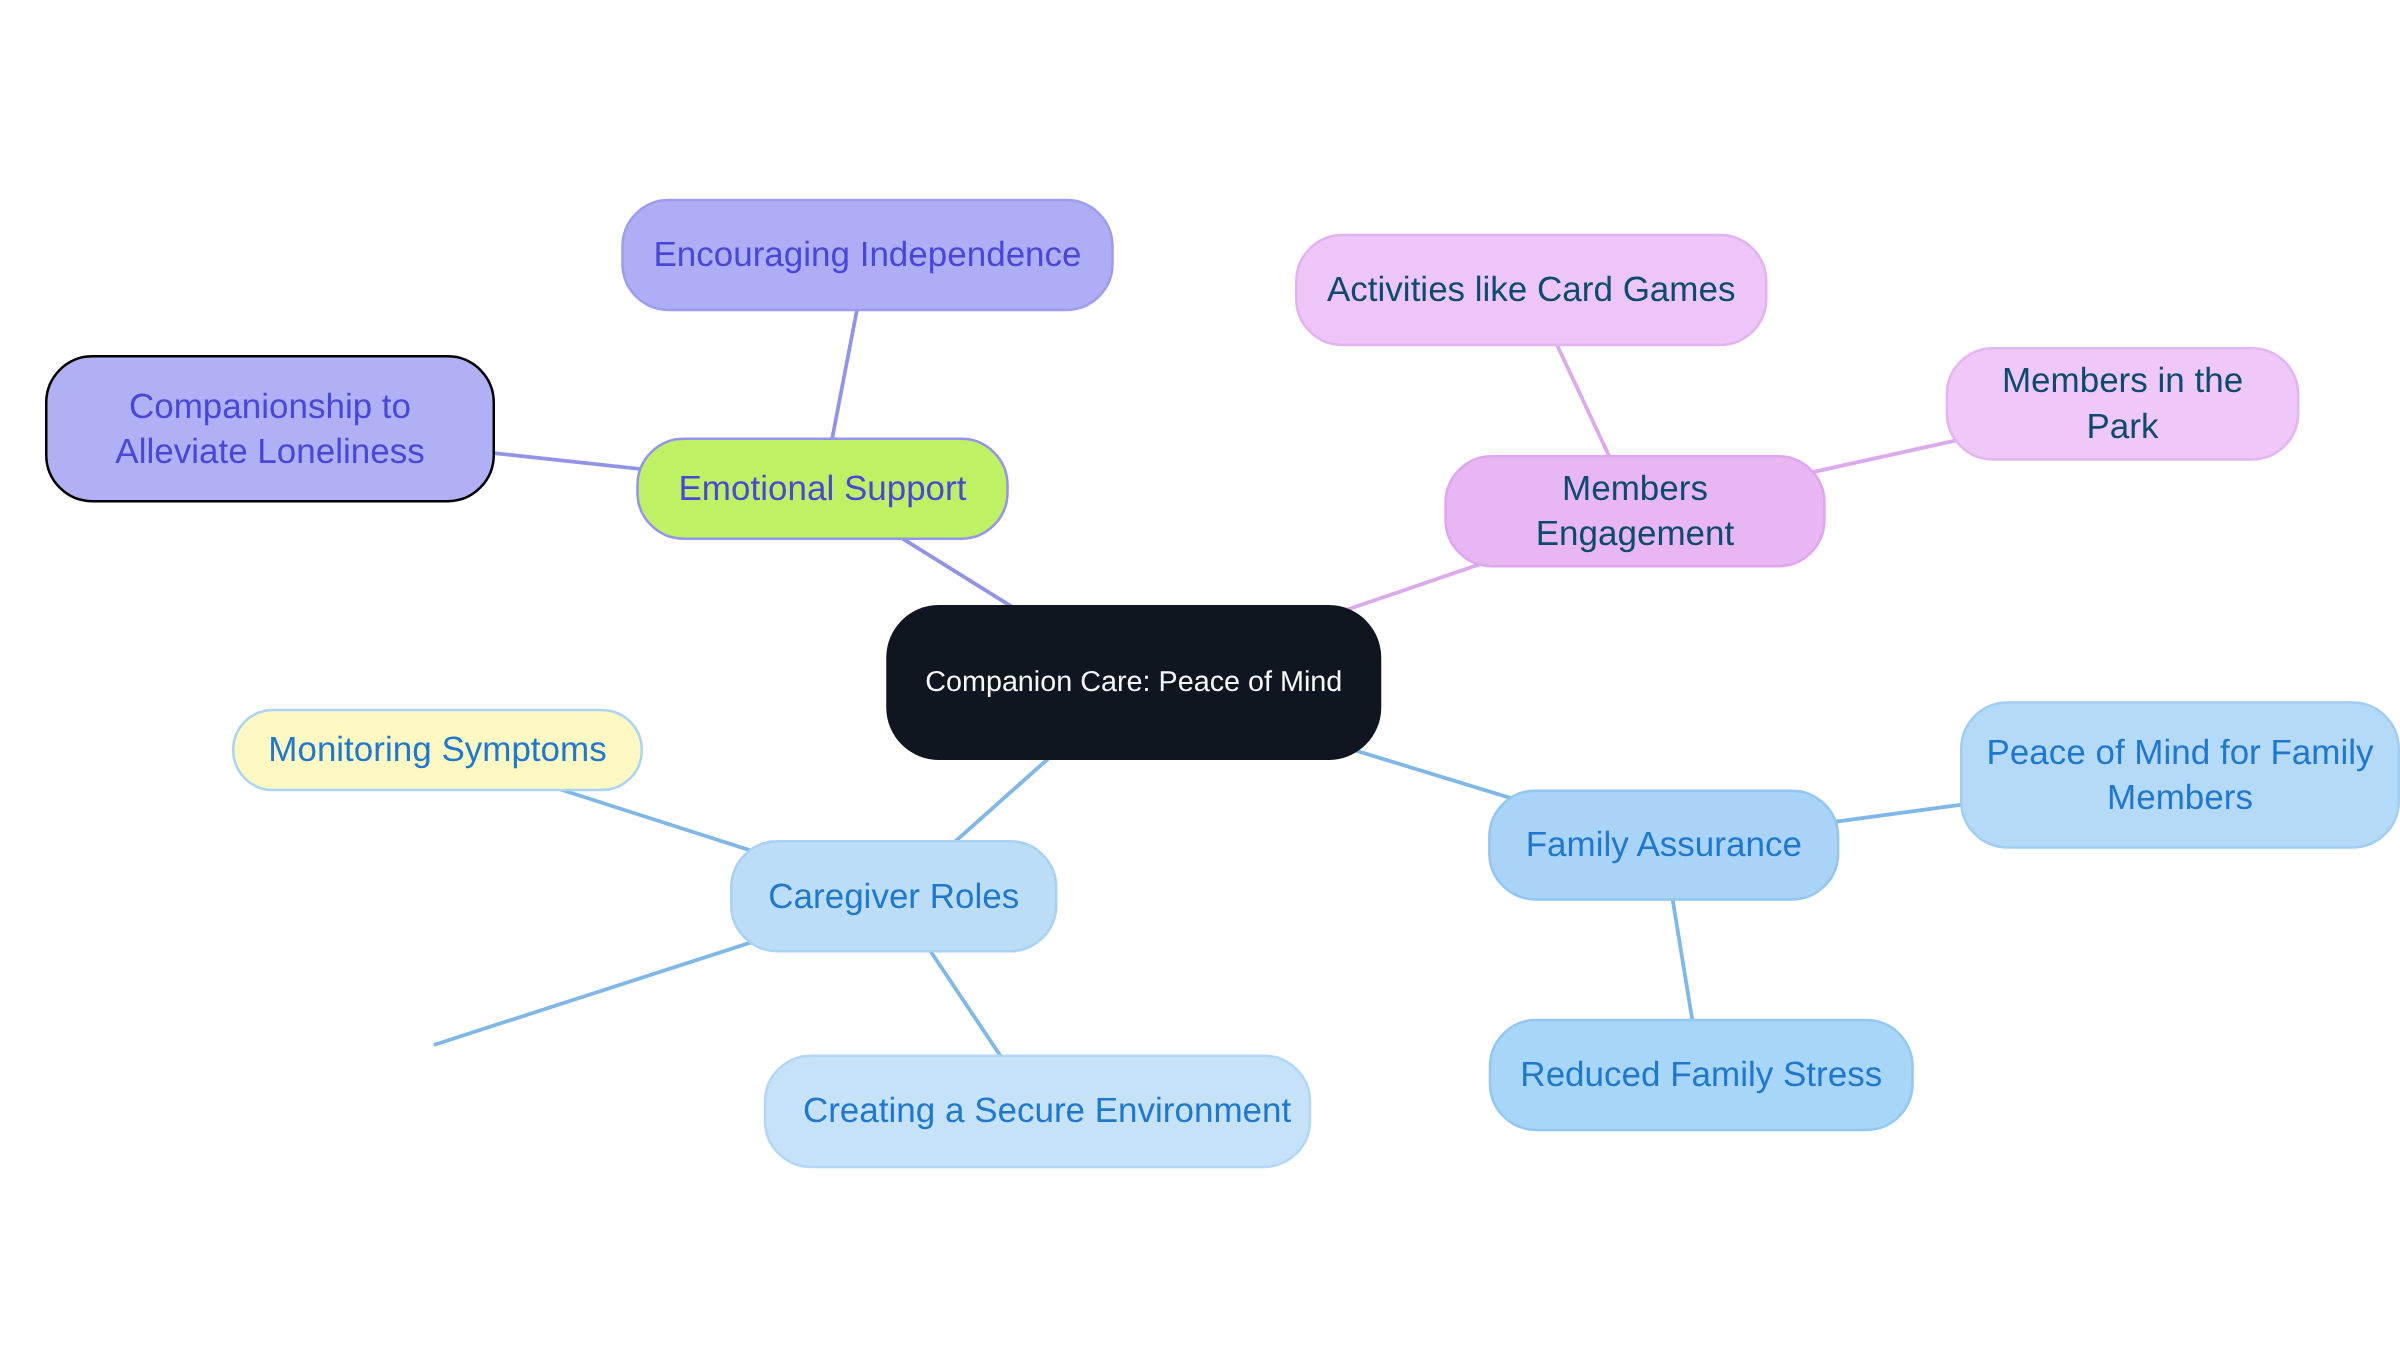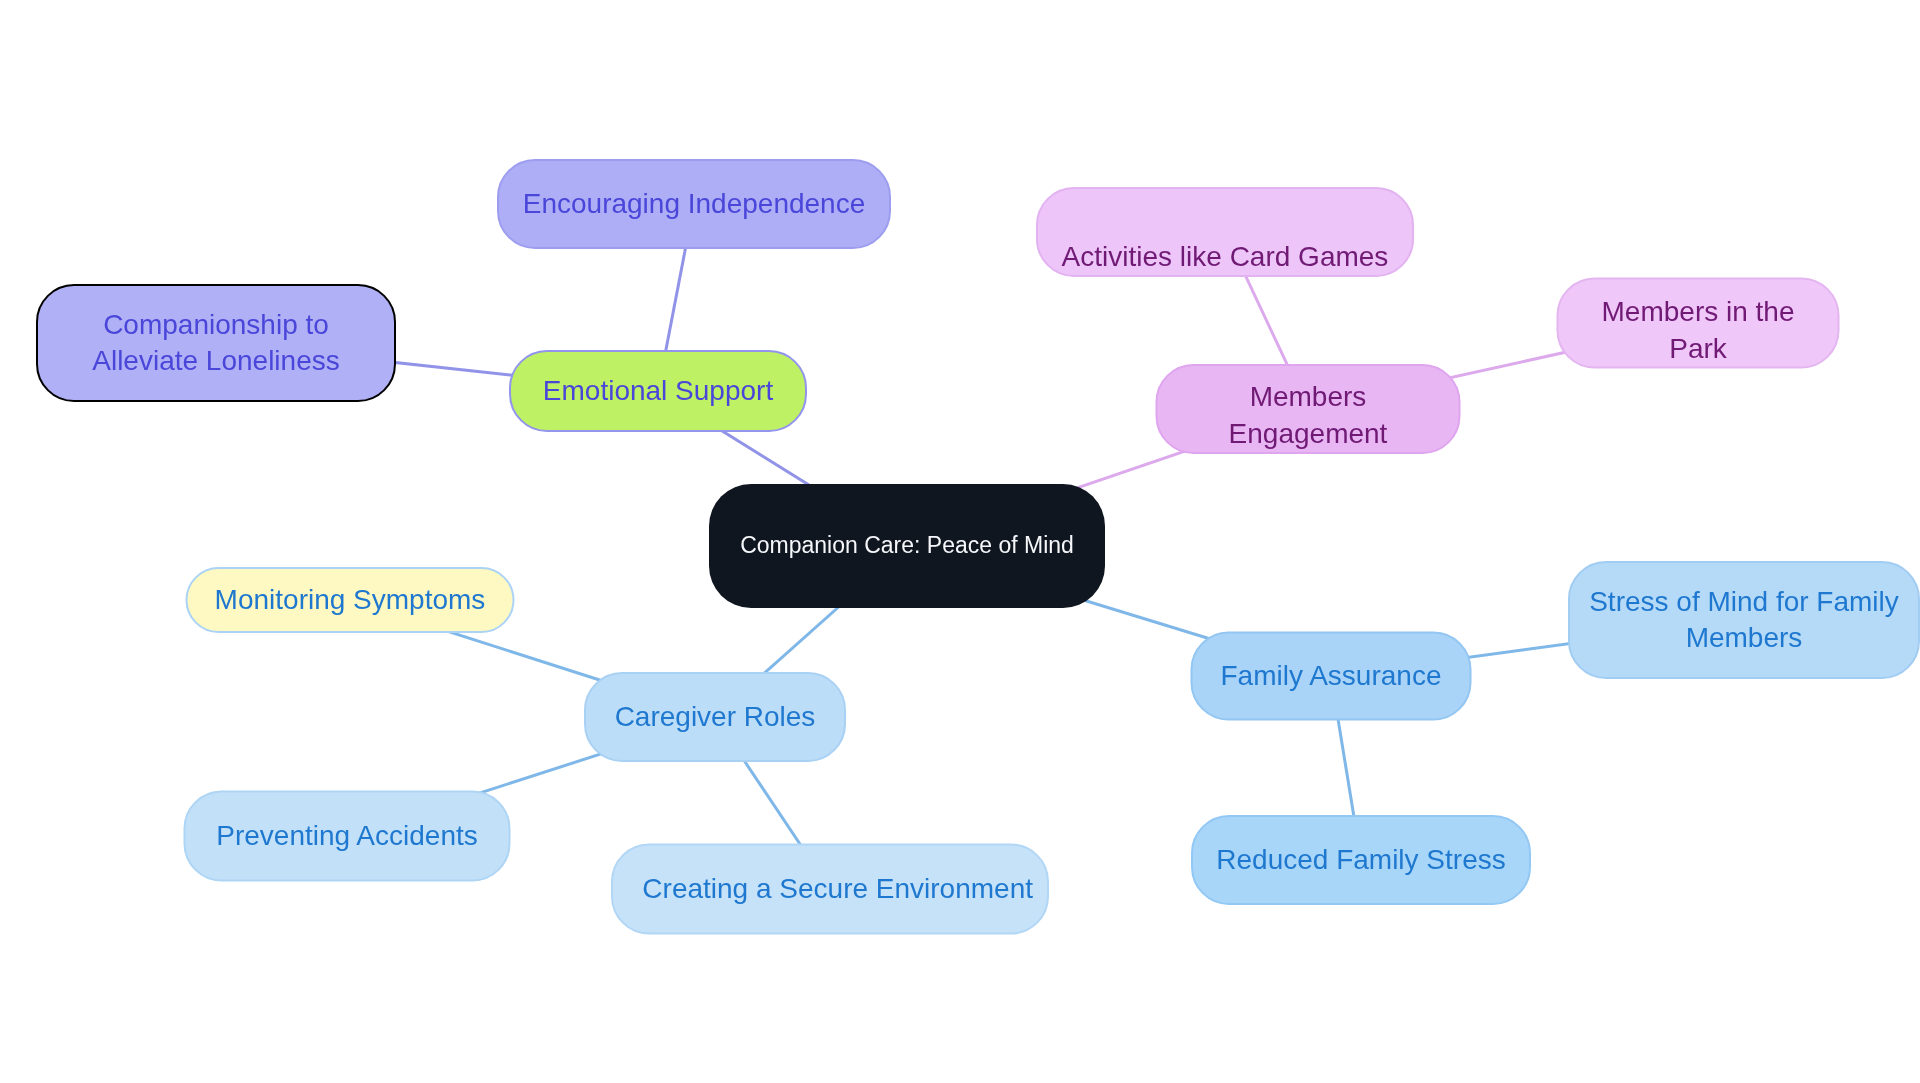--- a/index.html
+++ b/index.html
@@ -39,21 +39,21 @@
     cursor: default;
   }
 
   .n-central      { left: 907px;  top: 546px; width: 396px; height: 124px; background: #10161f; color: #f5f7fa; font-size: 23px; border-radius: 42px; }
 
   .purple { color: #4a46d9; }
   .n-emotional    { left: 658px;  top: 391px; width: 298px; height: 82px;  background: #bef264; border: 2px solid #9394ec; }
   .n-encouraging  { left: 694px;  top: 204px; width: 394px; height: 90px;  background: #aeaef6; border: 2px solid #9d9df0; }
   .n-companionship{ left: 216px;  top: 343px; width: 360px; height: 118px; background: #b0b0f6; border: 2px solid #000000; }
 
-  .pink { color: #701a75; align-items: flex-end; }
+  .pink { color: #0c4a6e; }
   .n-social       { left: 1308px; top: 409px; width: 305px; height: 90px;  background: #e8b6f3; border: 2px solid #dfa5ee; }
   .n-activities   { left: 1225px; top: 232px; width: 378px; height: 90px;  background: #edc5f8; border: 2px solid #e2b2f1; }
   .n-strolls      { left: 1698px; top: 323px; width: 283px; height: 91px;  background: #efc7f8; border: 2px solid #e4b6f1; }
 
   .blue { color: #1f78cf; }
   .n-family       { left: 1331px; top: 676px; width: 281px; height: 89px;  background: #a9d4f7; border: 2px solid #94c6f2; }
   .n-peace        { left: 1744px; top: 620px; width: 352px; height: 118px; background: #b5daf8; border: 2px solid #a1cdf3; }
   .n-reduced      { left: 1361px; top: 860px; width: 340px; height: 90px;  background: #a8d6f9; border: 2px solid #93c8f4; }
   .n-caregiver    { left: 715px;  top: 717px; width: 262px; height: 90px;  background: #bcddf8; border: 2px solid #a9d1f4; }
   .n-monitoring   { left: 350px;  top: 600px; width: 329px; height: 66px;  background: #fef9c3; border: 2px solid #abd3f5; text-align: right; }
@@ -106,32 +106,29 @@
     <span>Activities like Card Games</span>
   </div>
   <div class="node pink n-strolls">
     <span>Members in the Park</span>
   </div>
 
   <div class="node blue n-family">
     <span>Family Assurance</span>
   </div>
   <div class="node blue n-peace">
-    <span>Stress of Mind for Family Members</span>
+    <span>Peace of Mind for Family Members</span>
   </div>
   <div class="node blue n-reduced">
     <span>Reduced Family Stress</span>
   </div>
 
   <div class="node blue n-caregiver">
     <span>Caregiver Roles</span>
   </div>
   <div class="node blue n-monitoring">
     <span>Monitoring Symptoms</span>
   </div>
-  <div class="node blue n-preventing">
-    <span>Preventing Accidents</span>
-  </div>
   <div class="node blue n-creating">
     <span>Creating a Secure Environment</span>
   </div>
 
 </div>
 
 </body></html>

